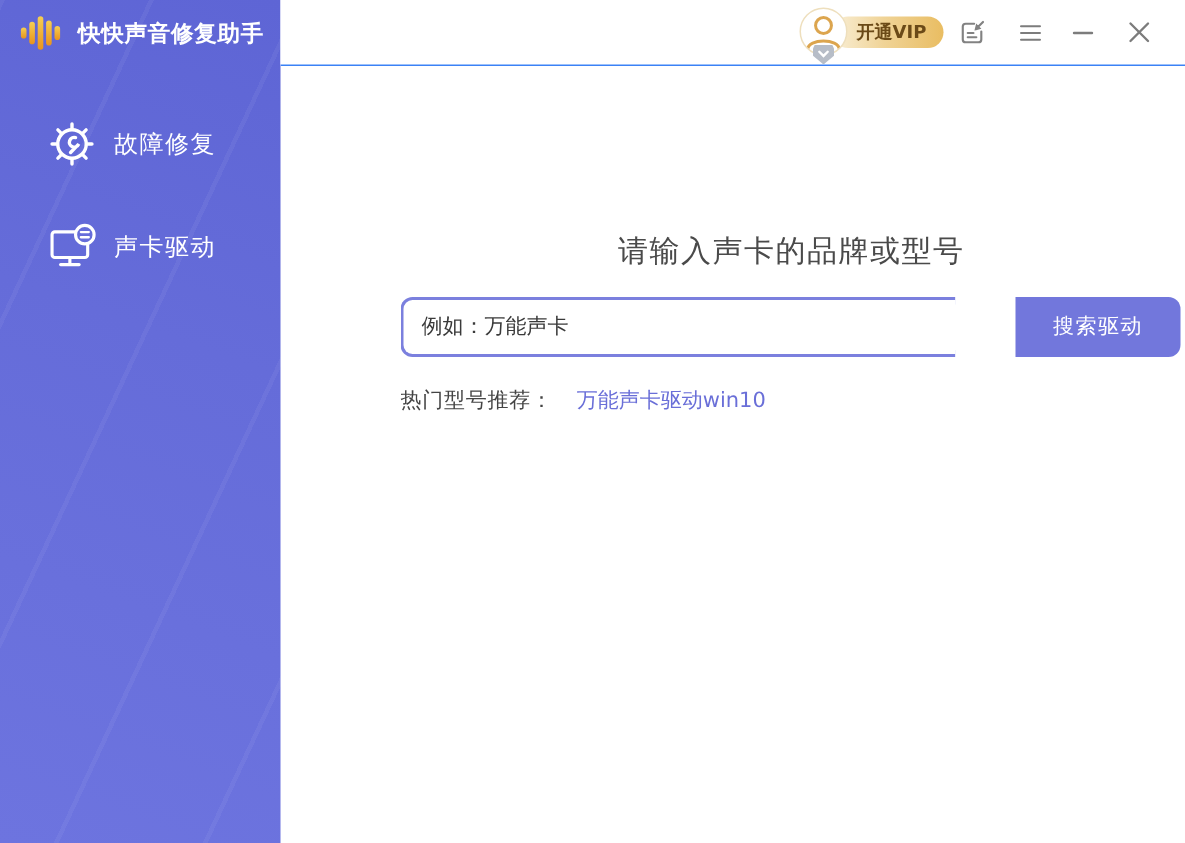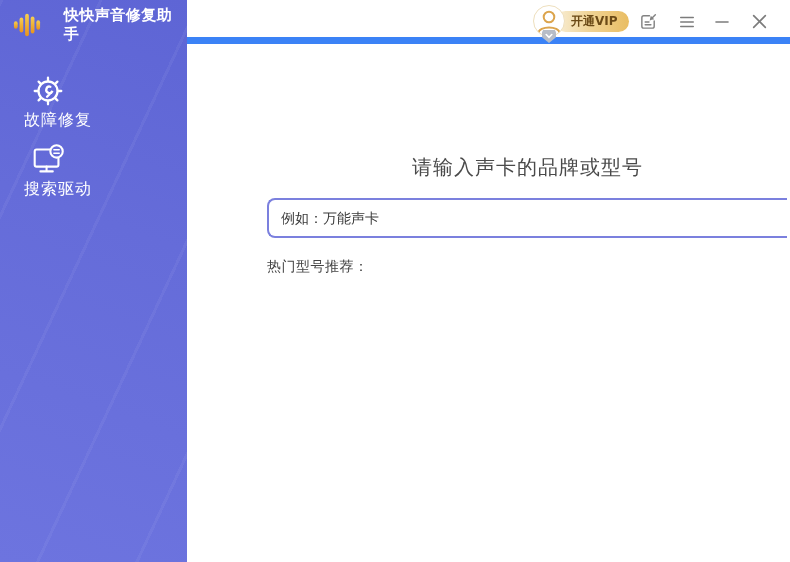--- a/index.html
+++ b/index.html
@@ -13,37 +13,37 @@
   
   .sidebar {
     position:absolute; left:0; top:0; width:187px; height:562px;
     background:linear-gradient(200deg,#5e65d5 0%,#656cd9 40%,#6d74df 100%);
   }
   .sidebar::after {
     content:""; position:absolute; inset:0; pointer-events:none;
     background:repeating-linear-gradient(115deg,
       rgba(255,255,255,0.05) 0 3px, rgba(255,255,255,0) 3px 90px);
   }
-  .logo-row { position:absolute; left:10px; top:6px; display:flex; align-items:center; z-index:2;gap:12px; }
+  .logo-row { position:absolute; left:10px; top:6px; display:flex; align-items:center; z-index:2; }
   .logo-row .logo { width:34px; height:32px; display:flex; align-items:center; justify-content:center; }
   .app-title { color:#ffffff; font-size:15px; font-weight:bold; margin-left:8px; letter-spacing:0.5px; }
 
   .side-item {
     position:absolute; left:16px; width:152px; height:48px; display:flex;
-    border-radius:10px; cursor:pointer; z-index:2; color:#ffffff;flex-direction:column;
+    align-items:center; border-radius:10px; cursor:pointer; z-index:2; color:#ffffff;
   }
   .side-item .side-icon { width:40px; height:40px; margin-left:12px; display:flex; align-items:center; justify-content:center; }
   .side-item .side-label { font-size:16px; margin-left:8px; letter-spacing:1px; }
   .side-item.active { background:#ffffff; color:#6a6fd8; box-shadow:0 4px 10px rgba(40,40,120,0.18); }
   .item-0 { top:72px; } .item-1 { top:141px; } .item-2 { top:210px; }
 
   
   .header {
     position:absolute; left:187px; top:0; width:603px; height:44px; background:#ffffff;
-    border-bottom:7px solid #3b82f6;
+    border-bottom:1px solid #3b82f6;
   }
   .vip-pill {
     position:absolute; left:368px; top:11px; height:21px; line-height:21px;
     padding:0 11px 0 16px; border-radius:11px; font-size:12px; font-weight:bold;
     color:#6b4a17; background:linear-gradient(90deg,#f9efd7 0%,#f0d498 45%,#e9bd62 100%);
     cursor:pointer; z-index:1; white-space:nowrap;
   }
   .avatar {
     position:absolute; left:346px; top:5px; width:32px; height:32px; border-radius:50%;
     background:#ffffff; border:1px solid #eedfbd; z-index:2; overflow:hidden; cursor:pointer;
@@ -131,21 +131,21 @@
       <span class="side-icon">
         <svg width="38" height="38" viewBox="0 0 40 40" fill="none" stroke="#ffffff" stroke-width="2.2" stroke-linecap="round">
           <rect x="6" y="9" width="25" height="18" rx="2"></rect>
           <line x1="18.5" y1="27" x2="18.5" y2="31"></line>
           <line x1="12" y1="32" x2="25" y2="32"></line>
           <circle cx="29" cy="11" r="6.5" fill="#666dda"></circle>
           <line x1="26.2" y1="9.2" x2="31.8" y2="9.2" stroke-width="1.6"></line>
           <line x1="26.2" y1="12.8" x2="31.8" y2="12.8" stroke-width="1.6"></line>
         </svg>
       </span>
-      <span class="side-label">搜索驱动</span>
+      <span class="side-label">声卡驱动</span>
     </div>
 
   </aside>
 
   <header class="header">
     <div class="vip-pill">开通VIP</div>
     <div class="avatar">
       <svg width="30" height="30" viewBox="0 0 30 30" fill="none" stroke="#dca54e" stroke-width="2" stroke-linecap="round">
         <circle cx="15" cy="11" r="5.3"></circle>
         <path d="M4.5 27 C4.5 19.5 25.5 19.5 25.5 27"></path>
@@ -183,20 +183,22 @@
         <line x1="13.5" y1="2.5" x2="2.5" y2="13.5"></line>
       </svg>
     </div>
   </header>
 
   <main class="main">
     <h1 class="heading">请输入声卡的品牌或型号</h1>
 
     <div class="search-row">
       <input class="search-input" type="text" placeholder="例如：万能声卡" style="">
+      <button class="search-btn">搜索驱动</button>
     </div>
 
     <div class="hot-row">
       <span class="hot-label">热门型号推荐：</span>
+      <a class="hot-link">万能声卡驱动win10</a>
     </div>
   </main>
 
 </div>
 
 </body></html>

